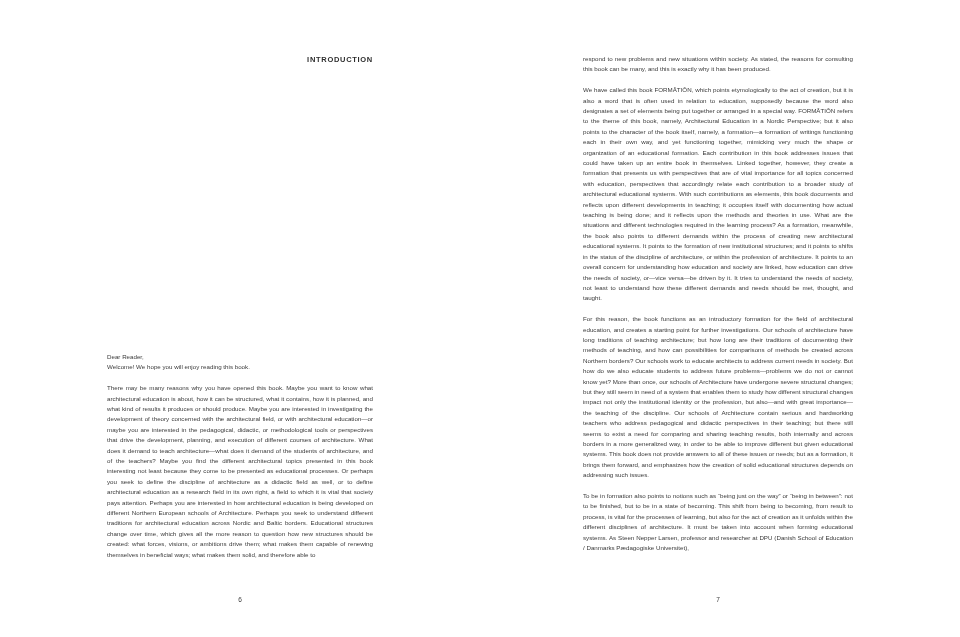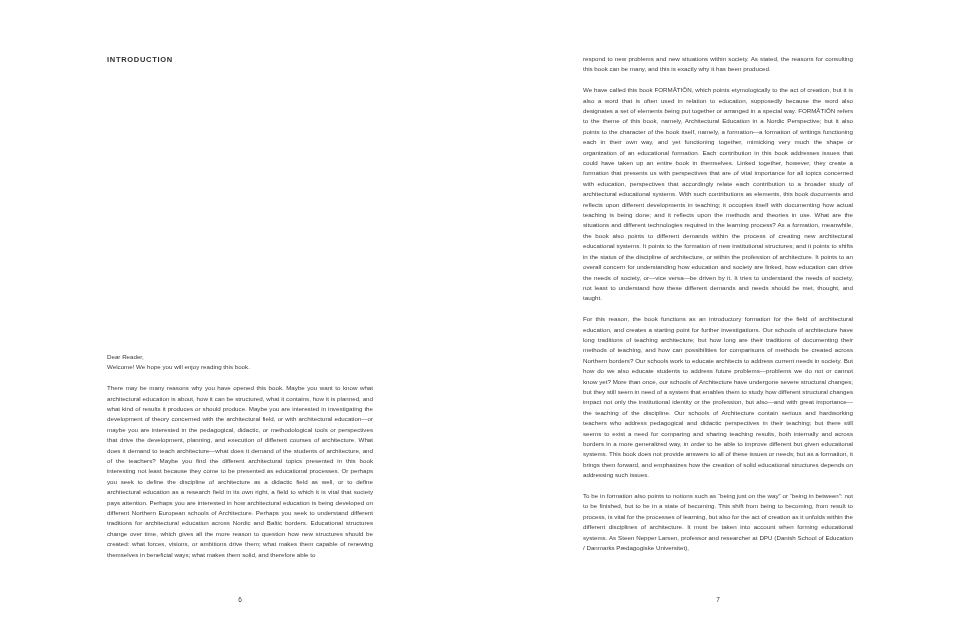--- a/index.html
+++ b/index.html
@@ -26,21 +26,21 @@
     height: 637px;
   }
   .page-left  { left: 107px; width: 266px; }
   .page-right { left: 583px; width: 270px; }
 
   .chapter-heading {
     position: absolute;
     top: 55px;
     left: 0;
     width: 100%;
-    text-align: left;
+    text-align: right;
     font-size: 7.5px;
     font-weight: bold;
     letter-spacing: 0.7px;
     color: #2d2d2d;
   }
 
   .body-block {
     position: absolute;
     left: 0;
     width: 100%;

